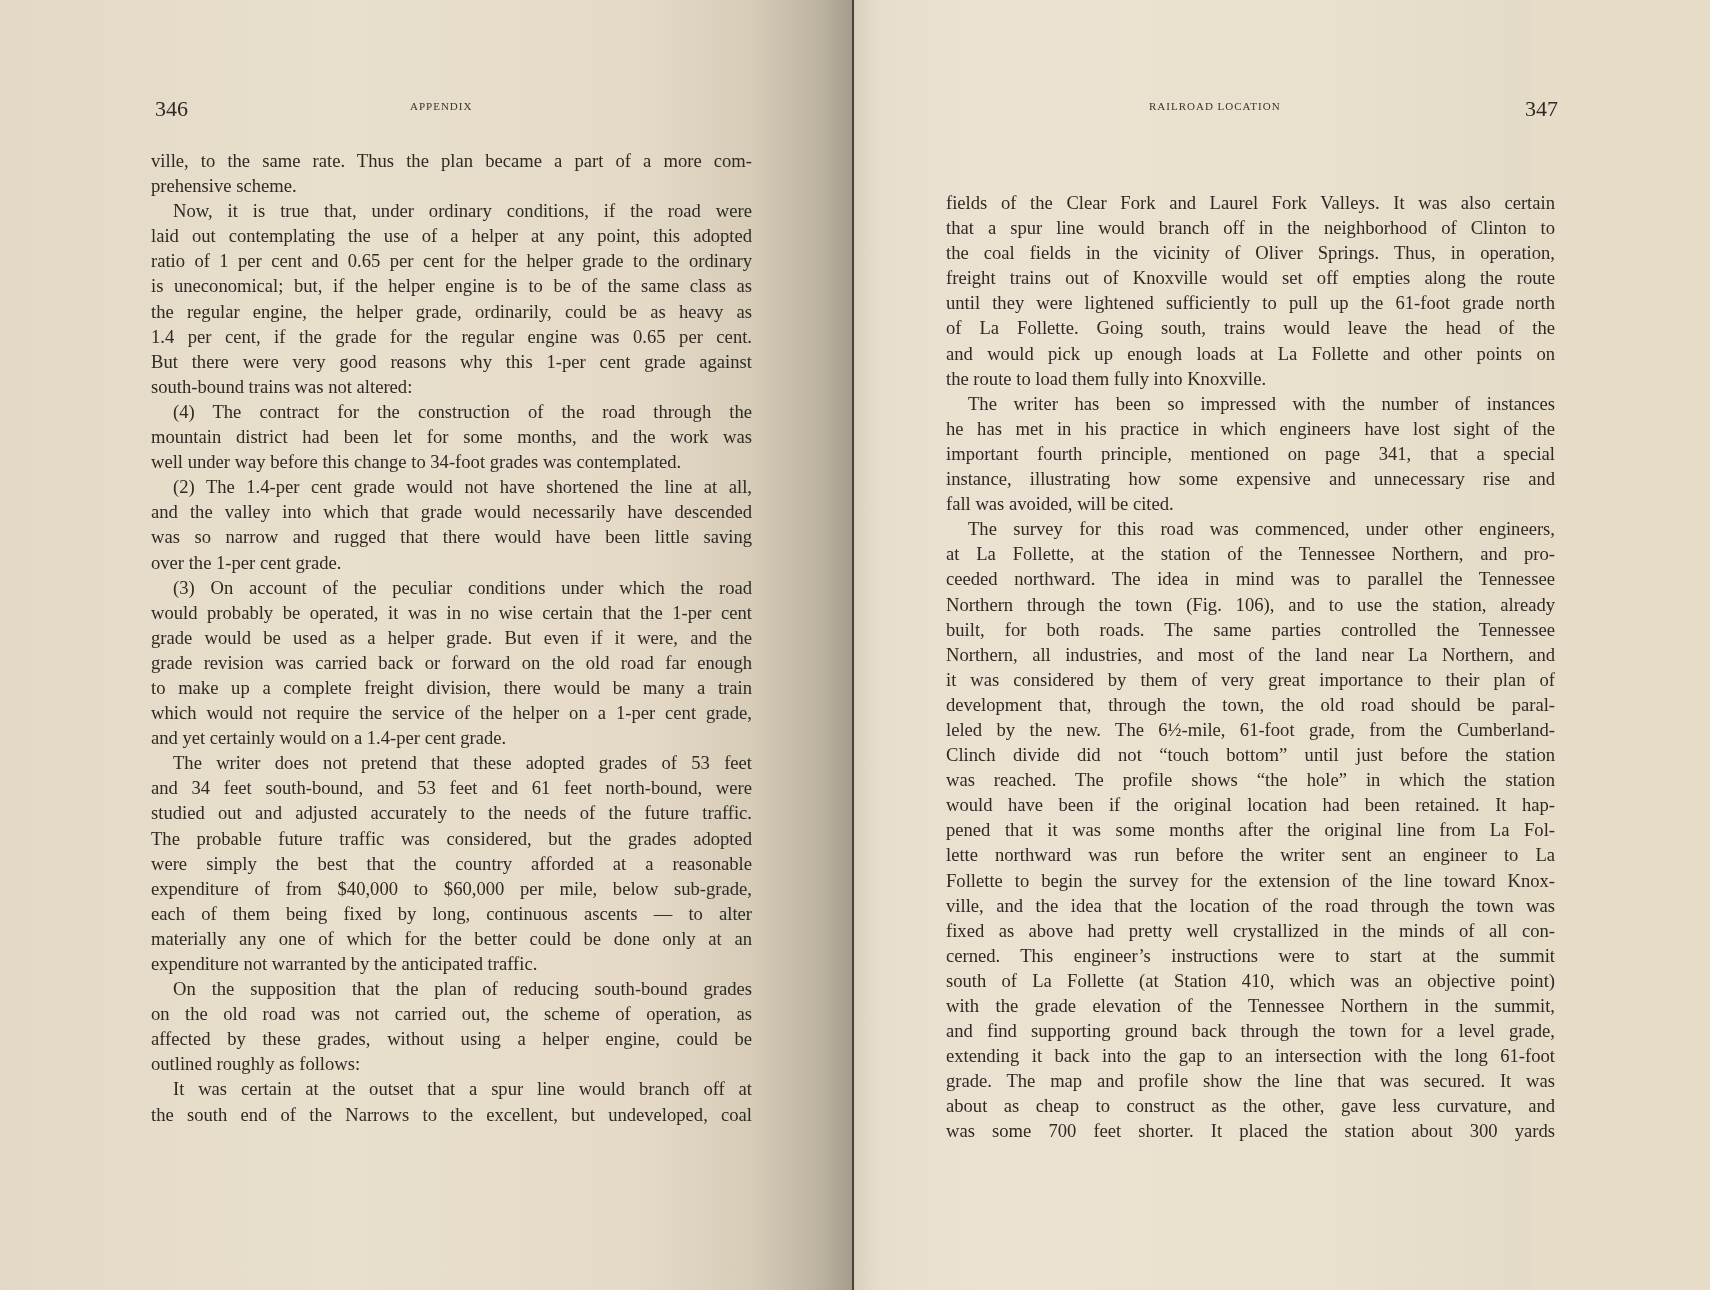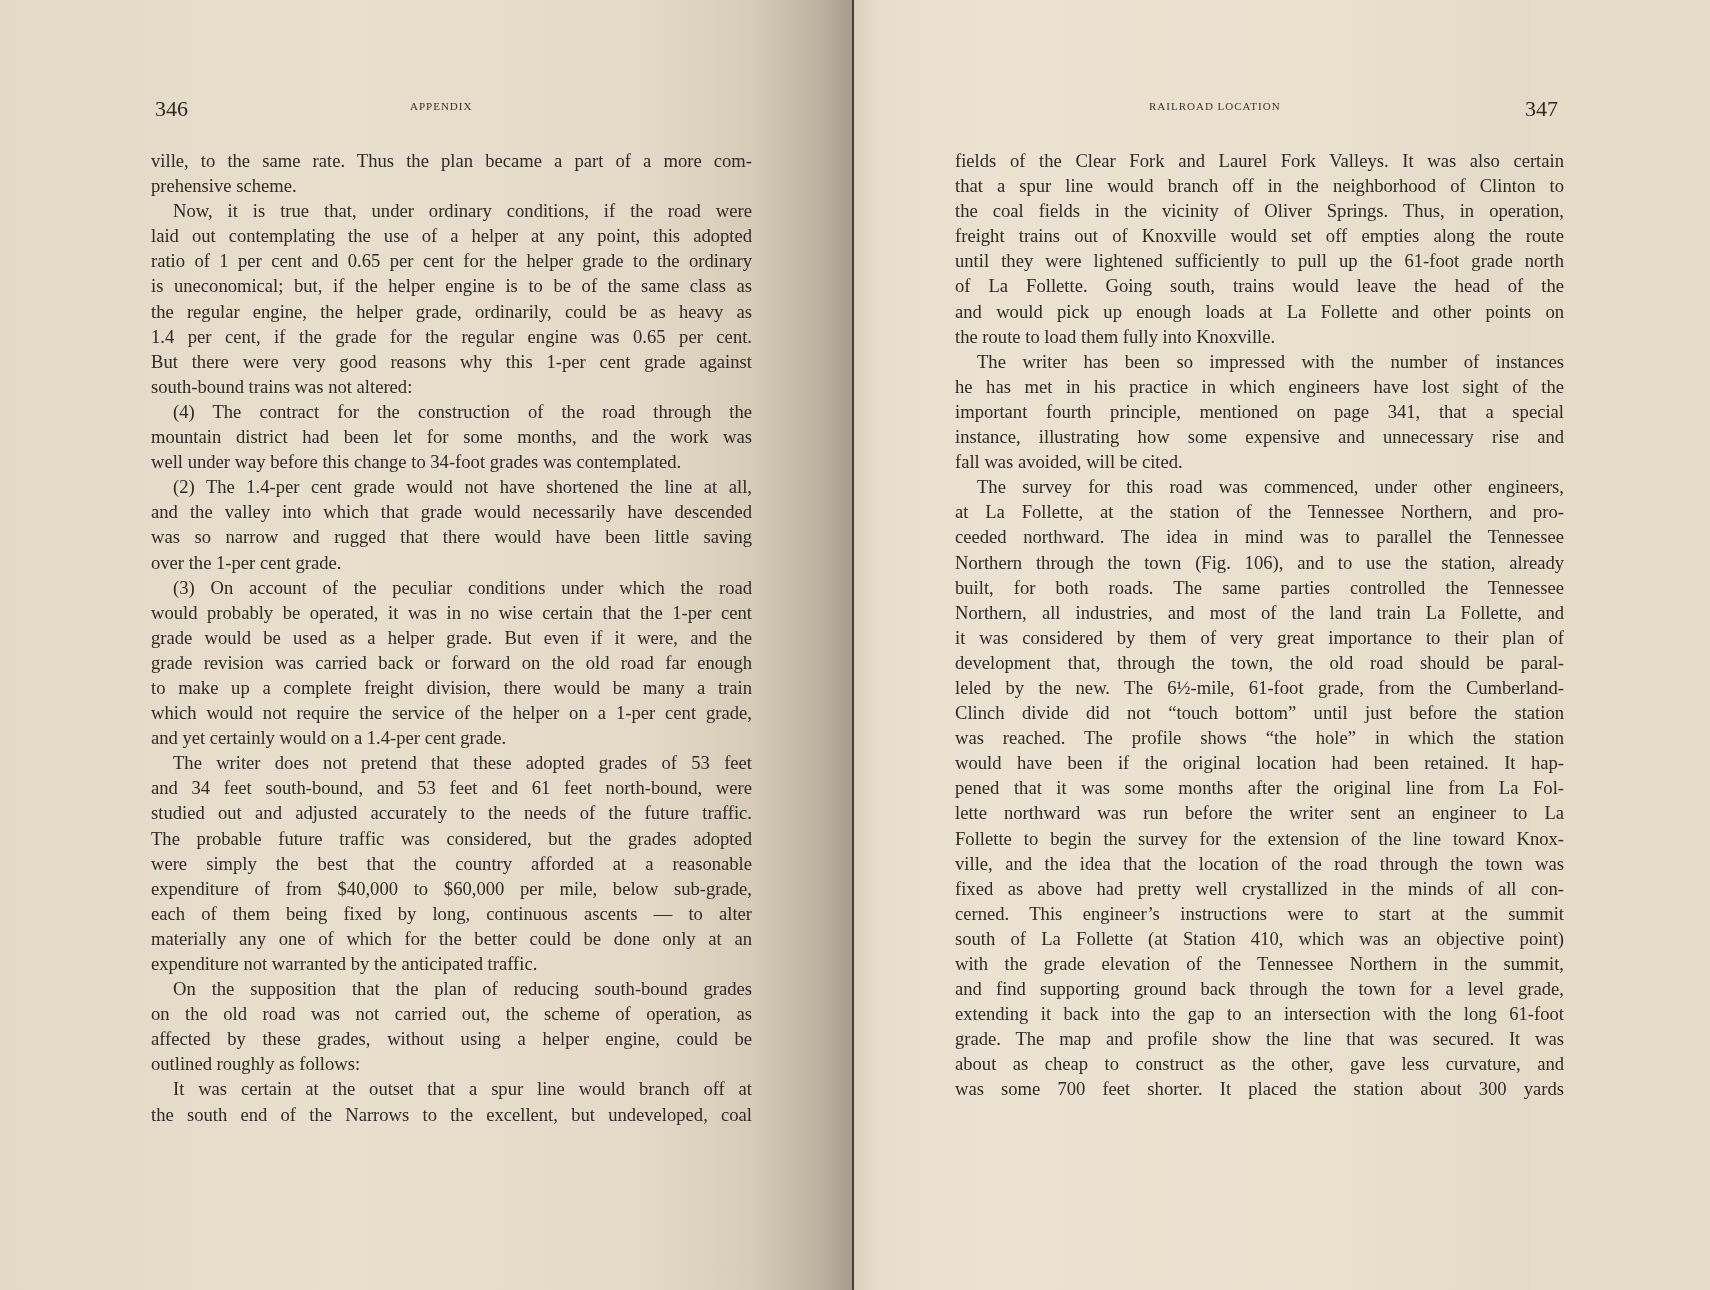--- a/index.html
+++ b/index.html
@@ -74,40 +74,40 @@
         <span class="line">on the old road was not carried out, the scheme of operation, as</span>
         <span class="line">affected by these grades, without using a helper engine, could be</span>
         <span class="line last">outlined roughly as follows:</span>
         <span class="line indent">It was certain at the outset that a spur line would branch off at</span>
         <span class="line">the south end of the Narrows to the excellent, but undeveloped, coal</span>
       </div>
   </div>
   <div class="page page-right">
     <div class="running-head" style="left:296px;">RAILROAD LOCATION</div>
     <div class="page-num" style="left:672px;">347</div>
-    <div class="column right-col" style="left:102px;" id="right-col">
+    <div class="column right-col" style="left:93px;margin-top:42px;" id="right-col">
         <span class="line">fields of the Clear Fork and Laurel Fork Valleys.  It was also certain</span>
         <span class="line">that a spur line would branch off in the neighborhood of Clinton to</span>
         <span class="line">the coal fields in the vicinity of Oliver Springs.  Thus, in operation,</span>
         <span class="line">freight trains out of Knoxville would set off empties along the route</span>
         <span class="line">until they were lightened sufficiently to pull up the 61-foot grade north</span>
         <span class="line">of La Follette.  Going south, trains would leave the head of the</span>
         <span class="line">and would pick up enough loads at La Follette and other points on</span>
         <span class="line last">the route to load them fully into Knoxville.</span>
         <span class="line indent">The writer has been so impressed with the number of instances</span>
         <span class="line">he has met in his practice in which engineers have lost sight of the</span>
         <span class="line">important fourth principle, mentioned on page 341, that a special</span>
         <span class="line">instance, illustrating how some expensive and unnecessary rise and</span>
         <span class="line last">fall was avoided, will be cited.</span>
         <span class="line indent">The survey for this road was commenced, under other engineers,</span>
         <span class="line">at La Follette, at the station of the Tennessee Northern, and pro-</span>
         <span class="line">ceeded northward.  The idea in mind was to parallel the Tennessee</span>
         <span class="line">Northern through the town (Fig. 106), and to use the station, already</span>
         <span class="line">built, for both roads.  The same parties controlled the Tennessee</span>
-        <span class="line">Northern, all industries, and most of the land train La Follette, and</span>
+        <span class="line">Northern, all industries, and most of the land near La Northern, and</span>
         <span class="line">it was considered by them of very great importance to their plan of</span>
         <span class="line">development that, through the town, the old road should be paral-</span>
         <span class="line">leled by the new.  The 6½-mile, 61-foot grade, from the Cumberland-</span>
         <span class="line">Clinch divide did not “touch bottom” until just before the station</span>
         <span class="line">was reached.  The profile shows “the hole” in which the station</span>
         <span class="line">would have been if the original location had been retained.  It hap-</span>
         <span class="line">pened that it was some months after the original line from La Fol-</span>
         <span class="line">lette northward was run before the writer sent an engineer to La</span>
         <span class="line">Follette to begin the survey for the extension of the line toward Knox-</span>
         <span class="line">ville, and the idea that the location of the road through the town was</span>

